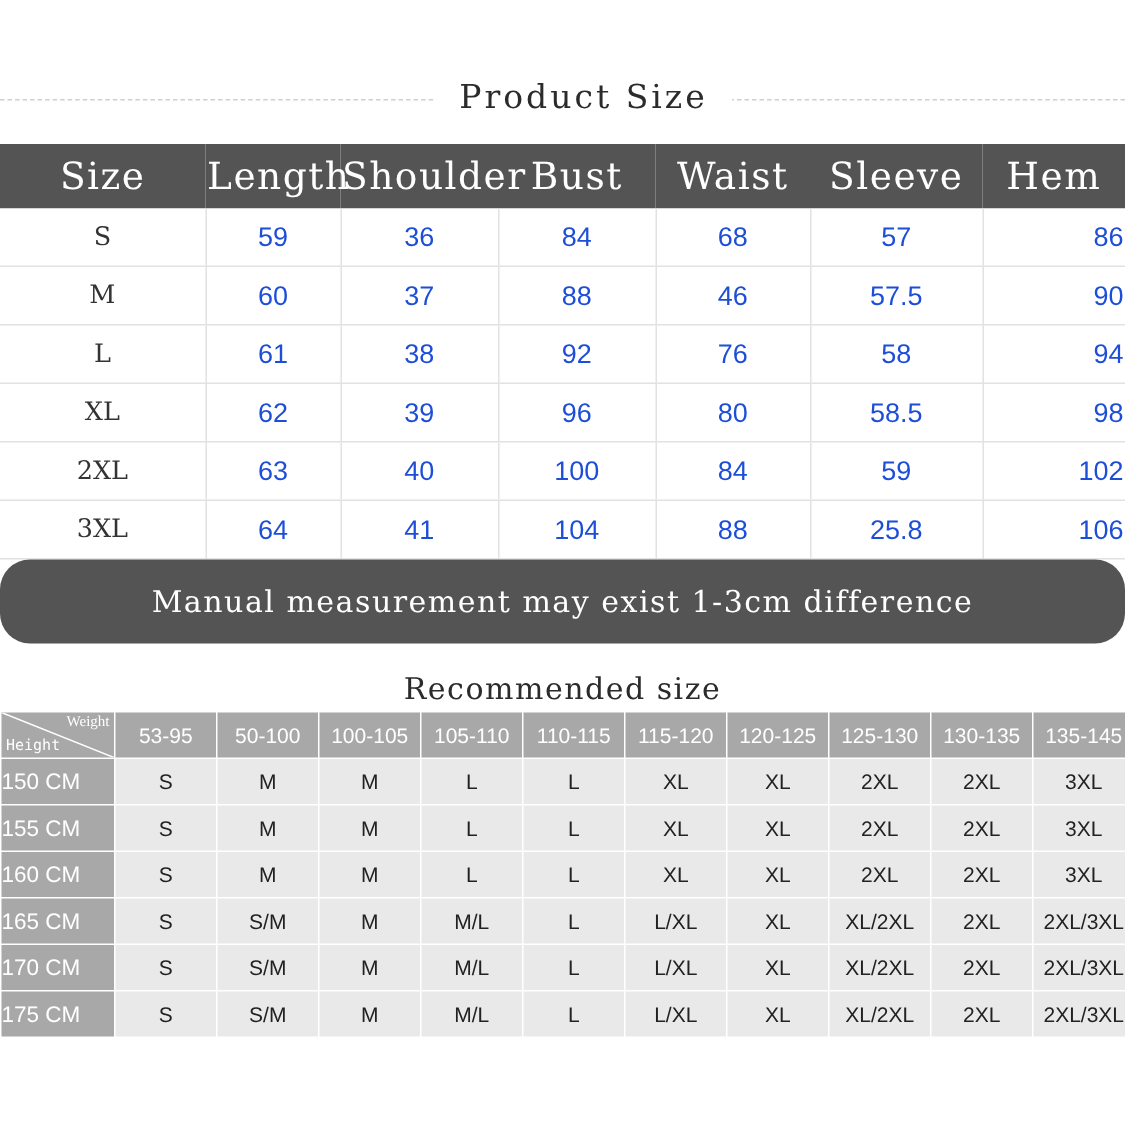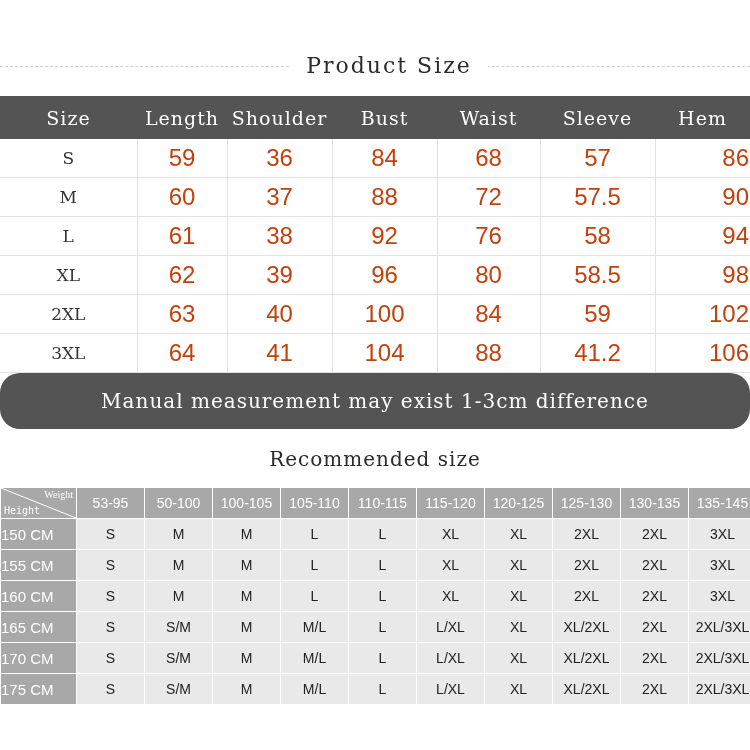--- a/index.html
+++ b/index.html
@@ -49,31 +49,31 @@
     width: 750px;
     border-collapse: collapse;
     table-layout: fixed;
     margin-top: 4px;
   }
   .size-table th {
     background: #545454;
     color: #ffffff;
     font-family: "DejaVu Serif", "Liberation Serif", serif;
     font-weight: normal;
-    font-size: 19px;
+    font-size: 25px;
     letter-spacing: 1px;
     height: 41px;
     text-align: center;
     border: none;
   }
   .size-table td {
     height: 36px;
     text-align: center;
-    font-size: 24px;
-    color: #c2410c;
+    font-size: 18px;
+    color: #1d4ed8;
     background: #ffffff;
     border-right: 1px solid #e2e2e2;
     border-bottom: 1px solid #e2e2e2;
   }
   .size-table td:last-child {
     border-right: none;
     text-align: right;
   }
   .size-table td.size-label {
     font-family: "DejaVu Serif", "Liberation Serif", serif;
@@ -94,21 +94,21 @@
     border-radius: 20px;
   }
 
   
   .sub-title {
     text-align: center;
     font-family: "DejaVu Serif", "Liberation Serif", serif;
     font-size: 20px;
     letter-spacing: 1px;
     color: #2b2b2b;
-    padding: 18px 0 16px 0;
+    padding: 18px 0 3px 0;
   }
 
   .rec-table {
     width: 750px;
     border-collapse: separate;
     border-spacing: 1px;
     table-layout: fixed;
     background: #ffffff;
   }
   .rec-table th {
@@ -207,21 +207,21 @@
       <td>84</td>
       <td>68</td>
       <td>57</td>
       <td>86</td>
     </tr>
     <tr>
       <td class="size-label">M</td>
       <td>60</td>
       <td>37</td>
       <td>88</td>
-      <td>72</td>
+      <td>46</td>
       <td>57.5</td>
       <td>90</td>
     </tr>
     <tr>
       <td class="size-label">L</td>
       <td>61</td>
       <td>38</td>
       <td>92</td>
       <td>76</td>
       <td>58</td>
@@ -244,21 +244,21 @@
       <td>84</td>
       <td>59</td>
       <td>102</td>
     </tr>
     <tr>
       <td class="size-label">3XL</td>
       <td>64</td>
       <td>41</td>
       <td>104</td>
       <td>88</td>
-      <td>41.2</td>
+      <td>25.8</td>
       <td>106</td>
     </tr>
   </tbody>
 </table>
 
 <div class="notice">
   <span>Manual measurement may exist 1-3cm difference</span>
 </div>
 
 <div class="sub-title">

